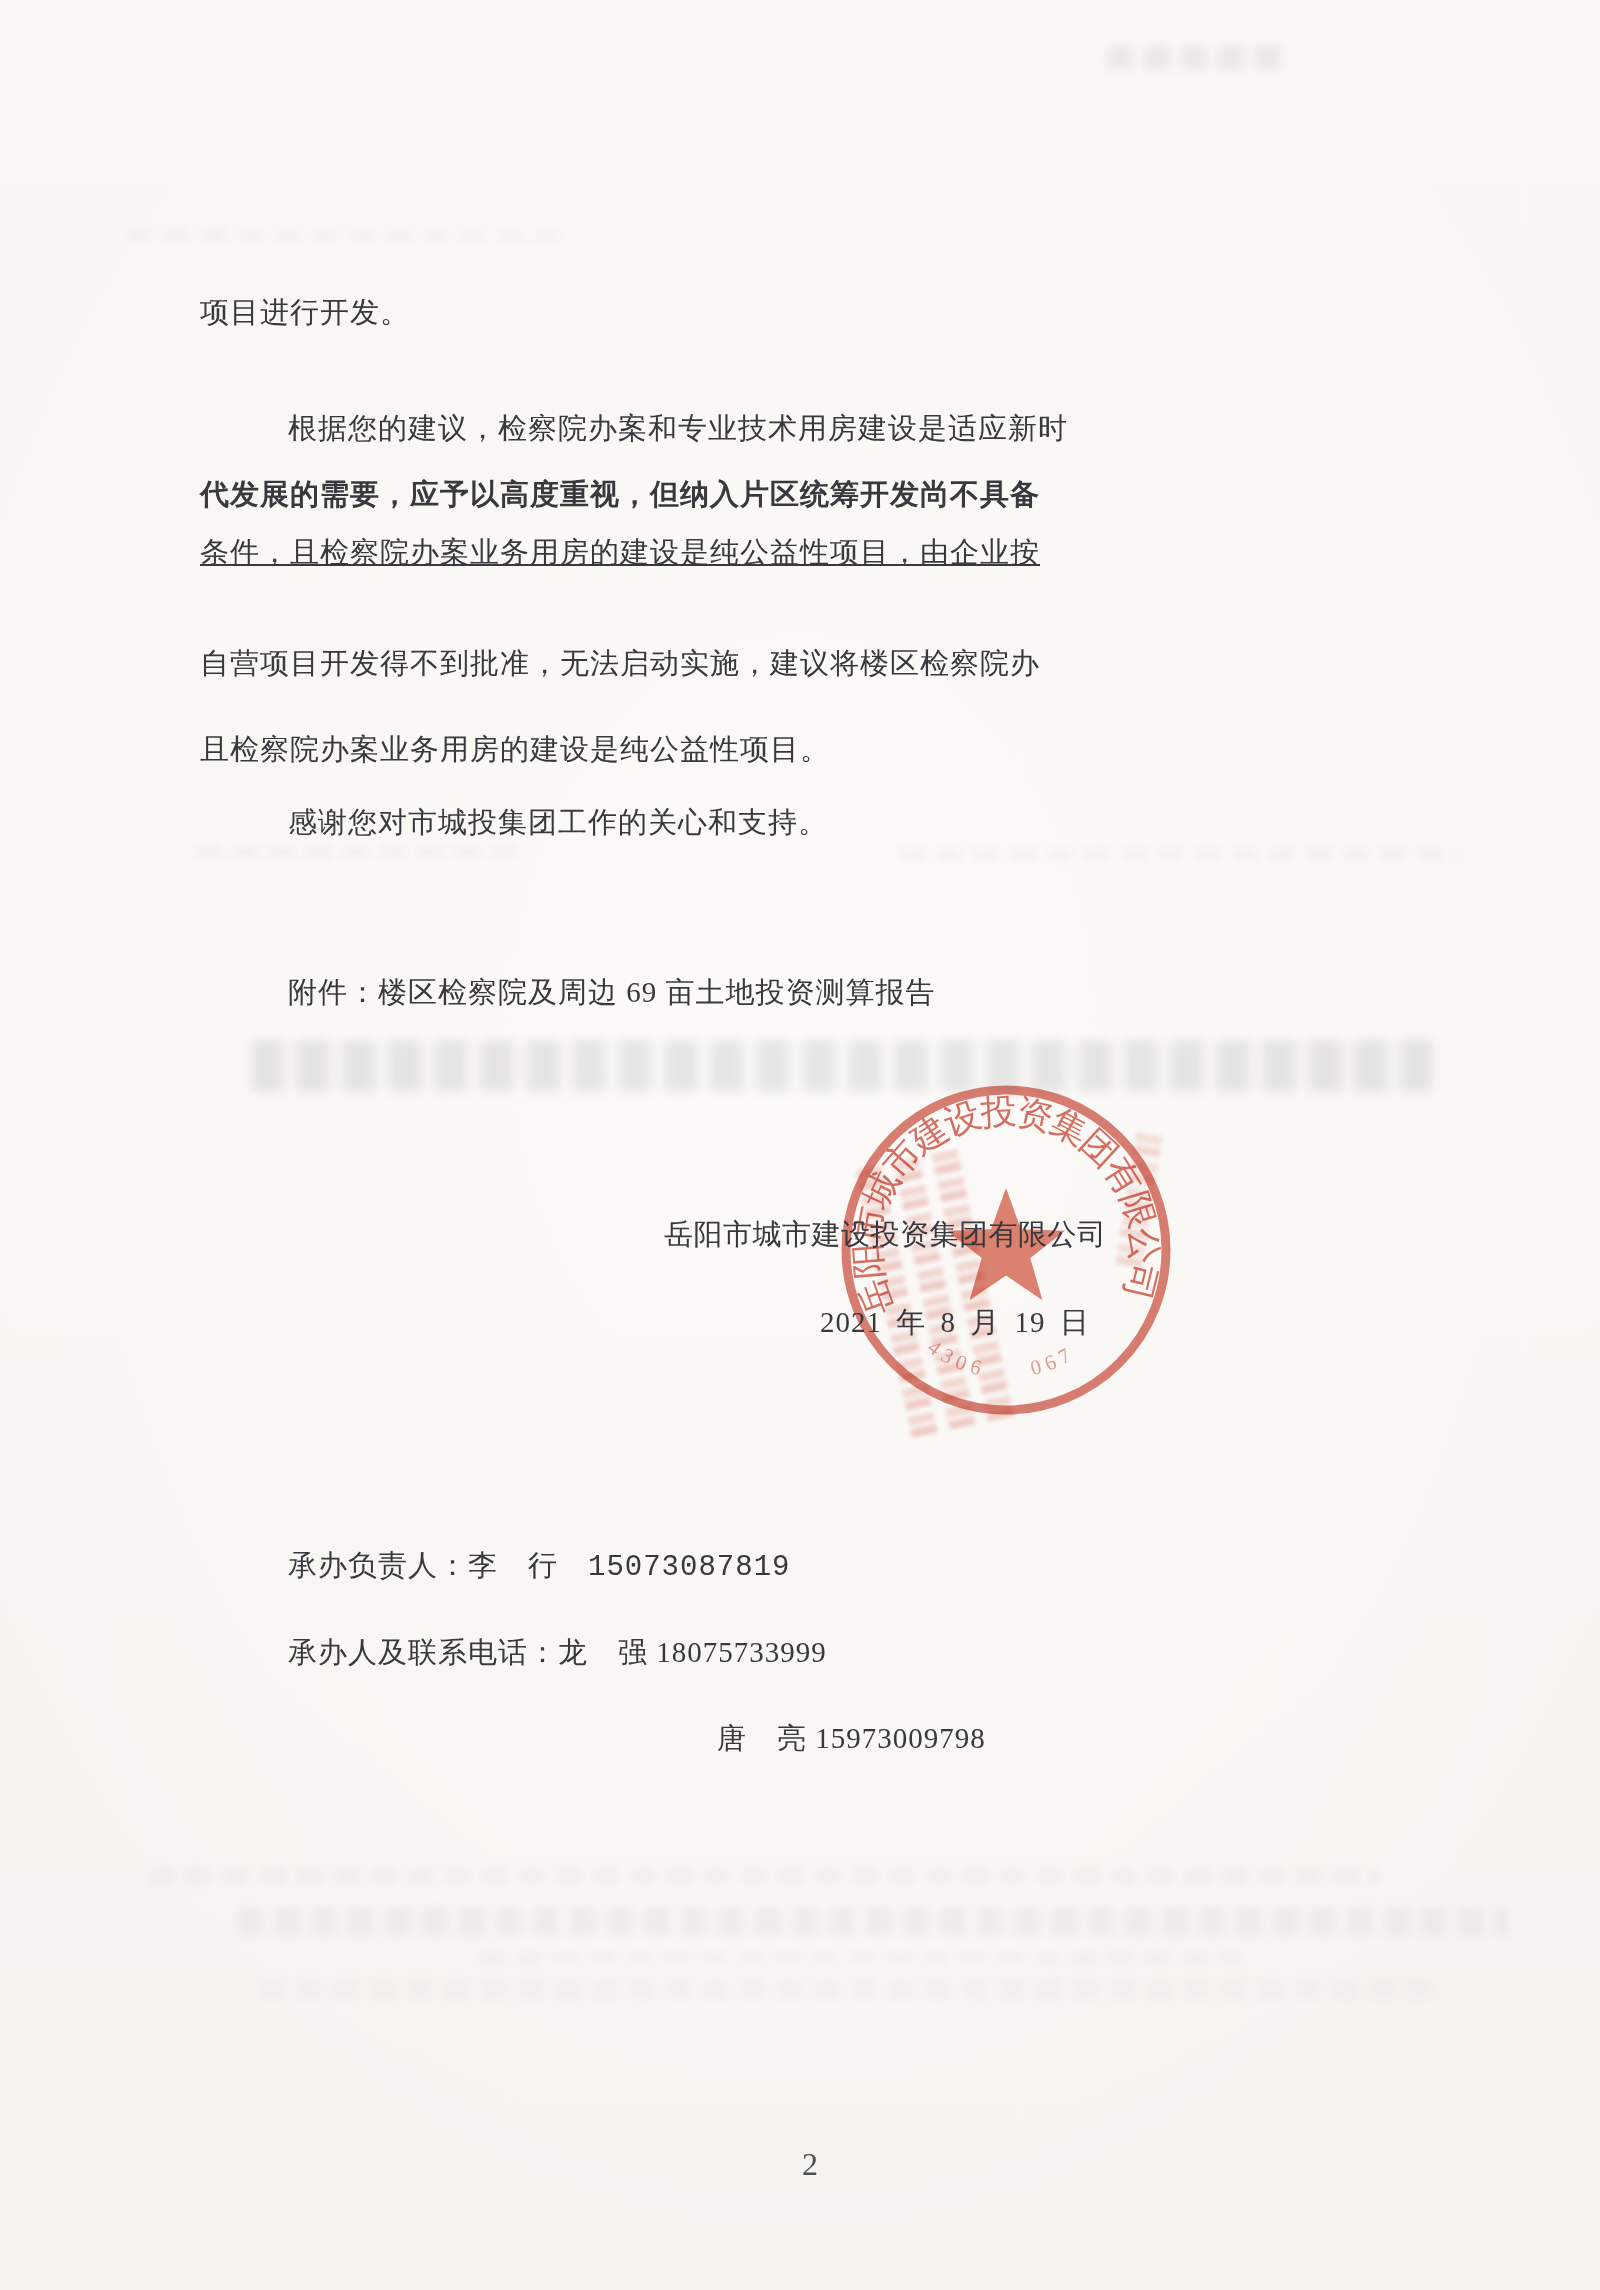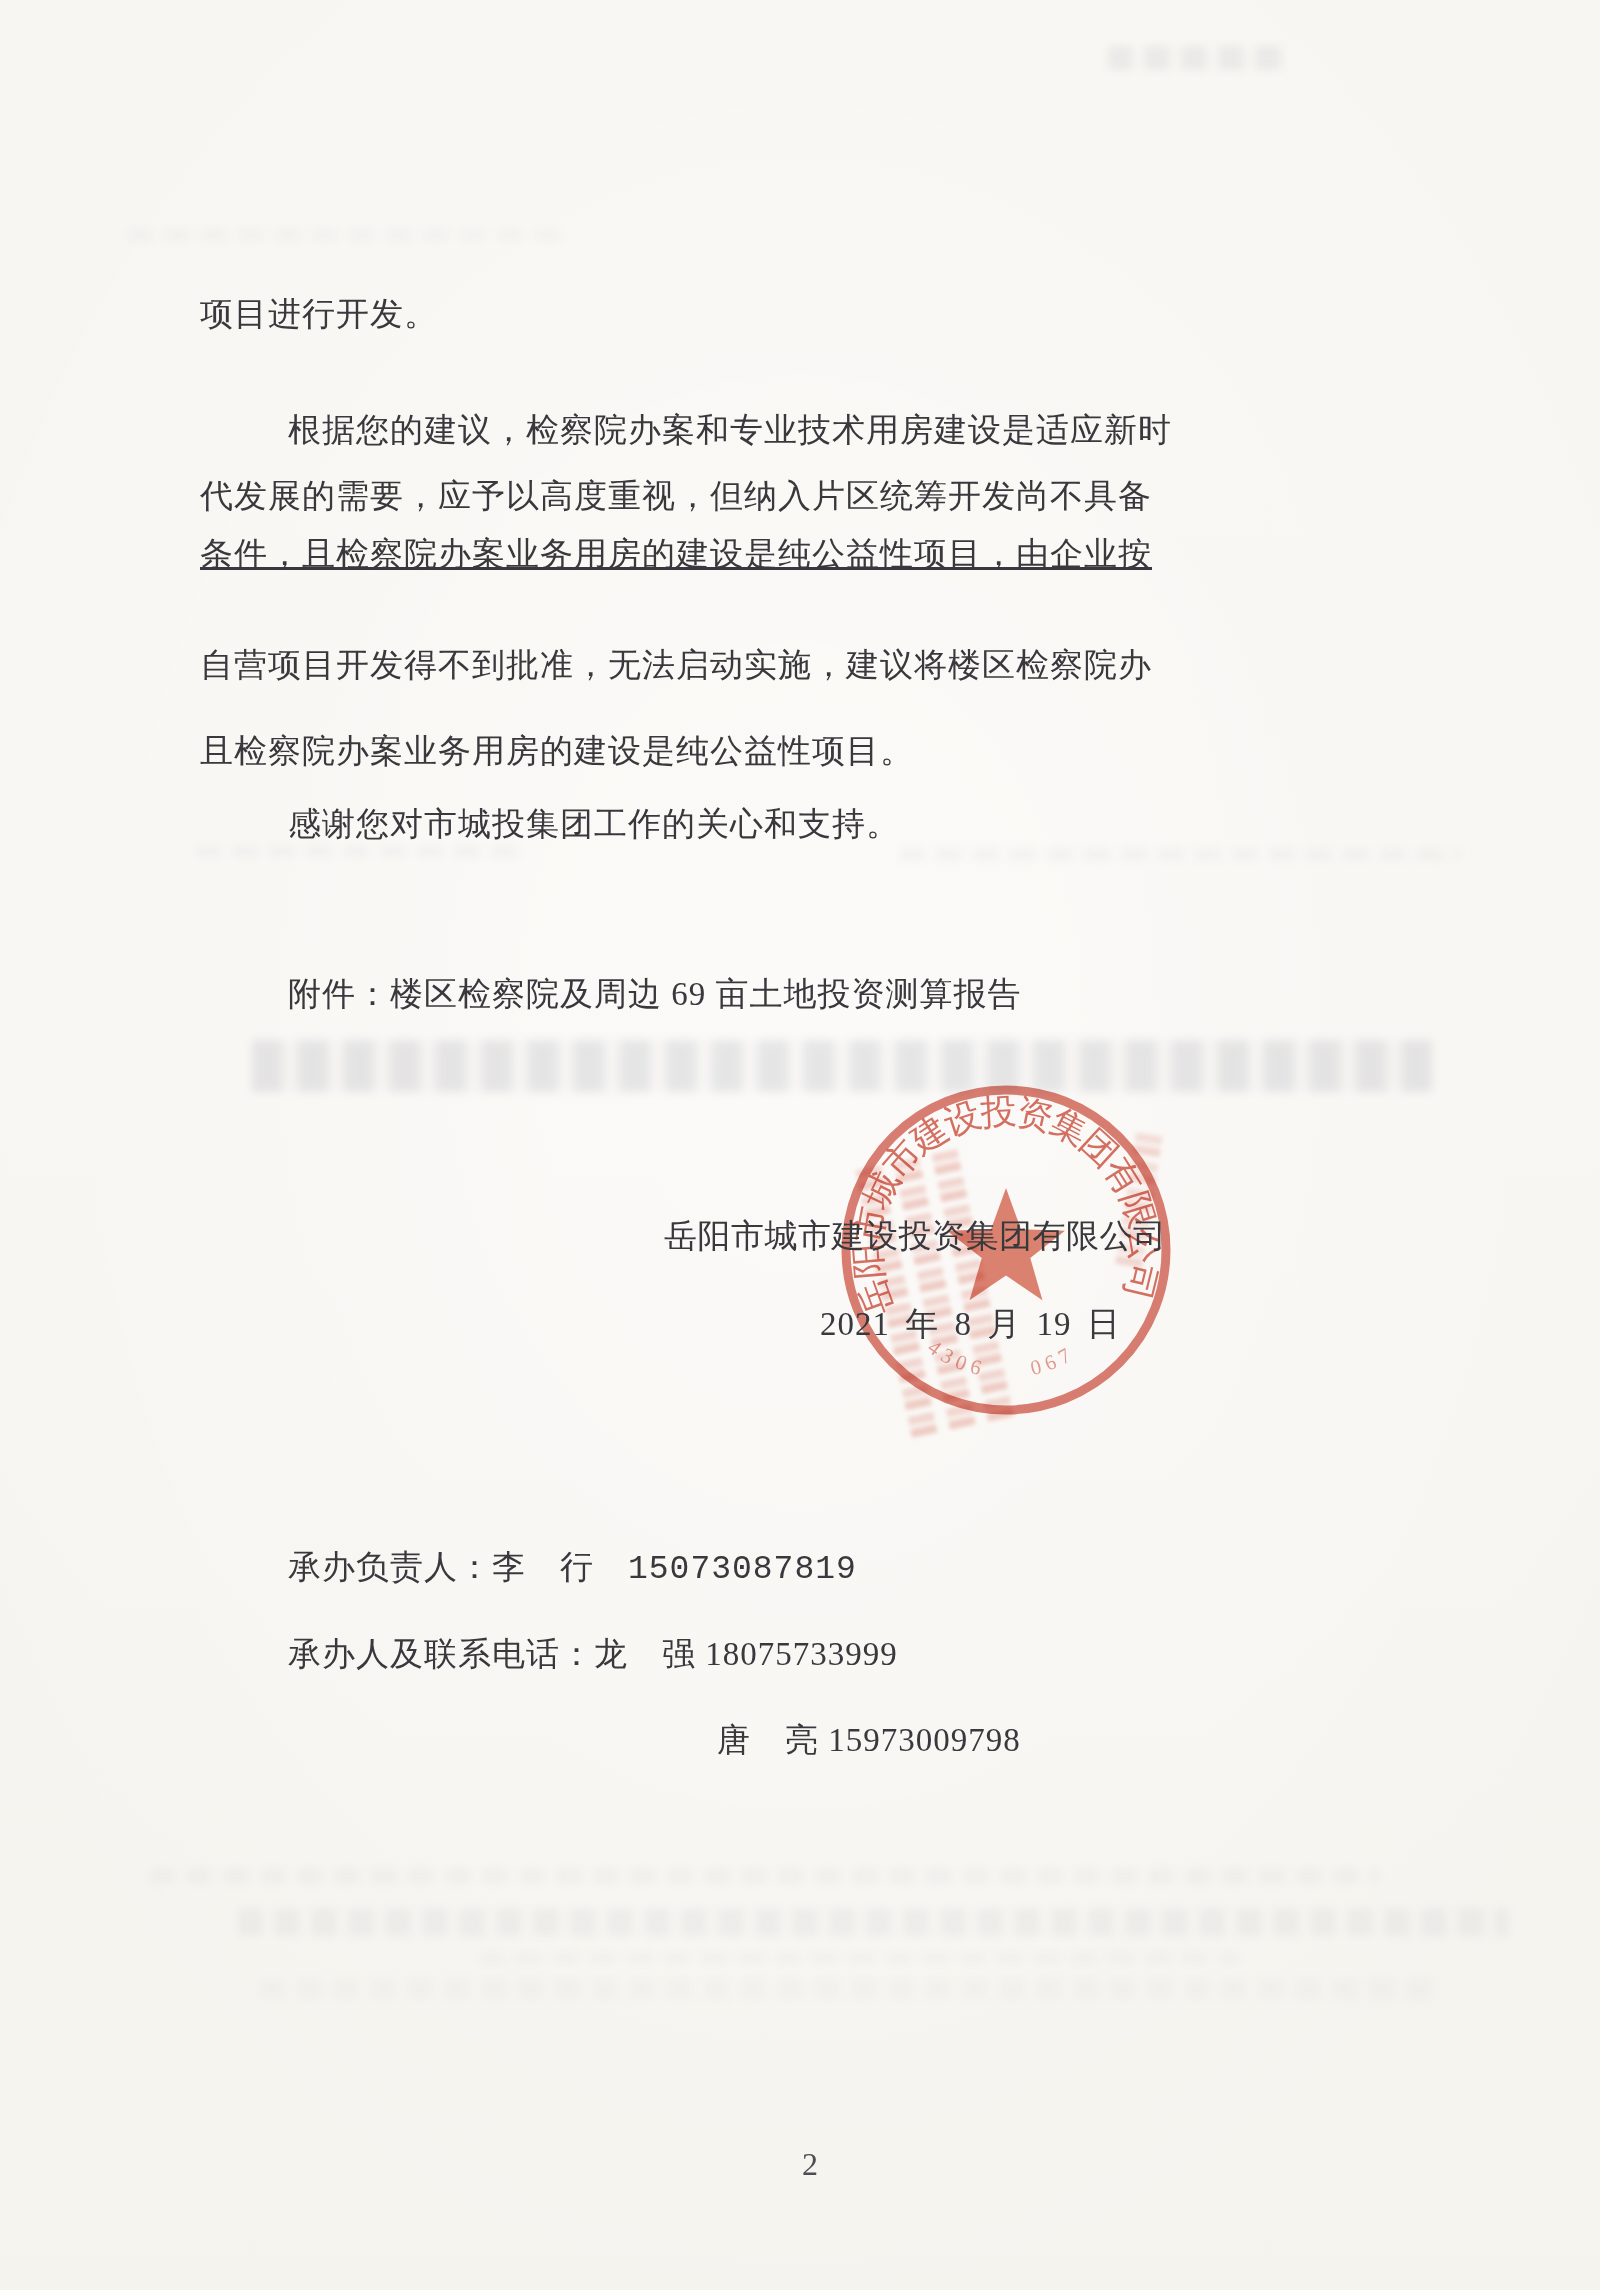--- a/index.html
+++ b/index.html
@@ -12,30 +12,30 @@
   }
   .page{
     position:absolute;inset:0;
     background:
       radial-gradient(ellipse 1400px 1900px at 50% 45%, rgba(255,255,255,.55), rgba(255,255,255,0) 70%),
       linear-gradient(180deg,#f8f6f2 0%,#f7f5f1 55%,#f5f3ee 100%);
   }
   .txt{
     position:absolute;
     color:#38383d;
-    font-size:33px;
+    font-size:29px;
     line-height:1.15;
     white-space:nowrap;
     letter-spacing:1px;
     z-index:3;
   }
   
   .l0{top:296px;left:200px;}
   .l1{top:386px;left:288px;margin-top:26px;}
-  .l2{top:478px;left:200px;}
+  .l2{top:478px;left:200px;font-weight:bold;}
   .l3{top:536px;left:200px;text-decoration:underline;}
   .l4{top:647px;left:200px;}
   .l5{top:733px;left:200px;}
   .l-thanks{top:806px;left:288px;}
   .l-attach{top:976px;left:288px;}
   .l-company{top:1218px;left:664px;letter-spacing:0.5px;}
   .l-date{top:1306px;left:820px;word-spacing:6px;}
   .c0{top:1551px;left:288px;font-family:Liberation Mono, monospace;}
   .c1{top:1636px;left:288px;}
   .c2{top:1722px;left:694px;margin-left:23px;}

